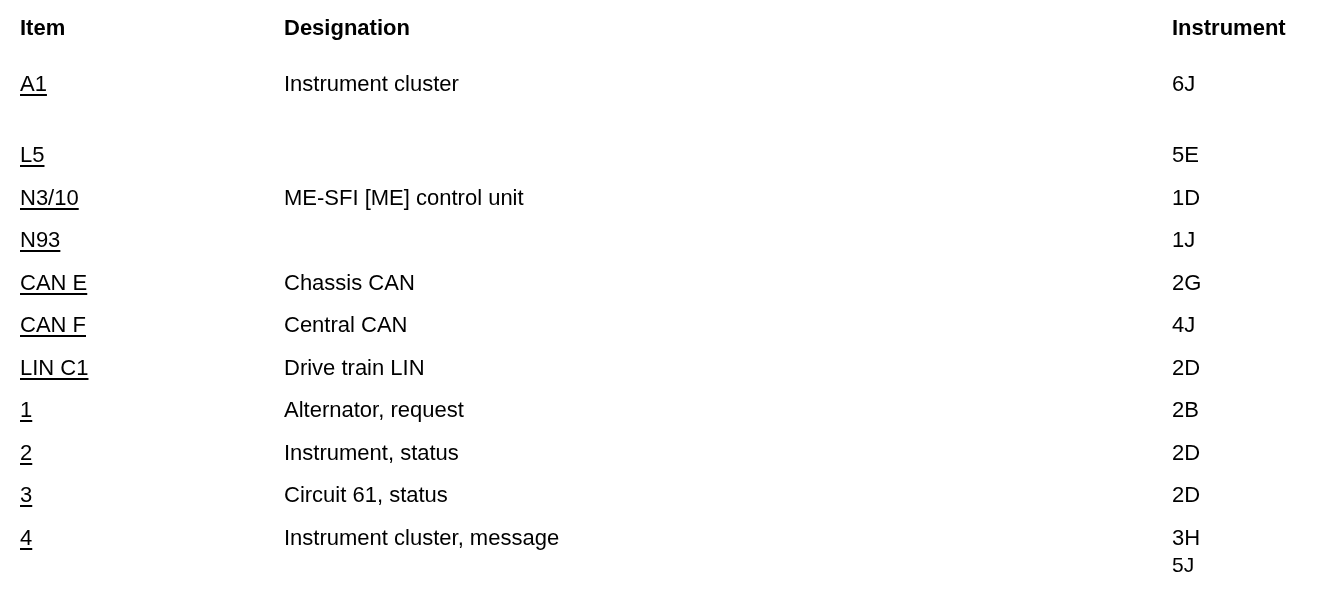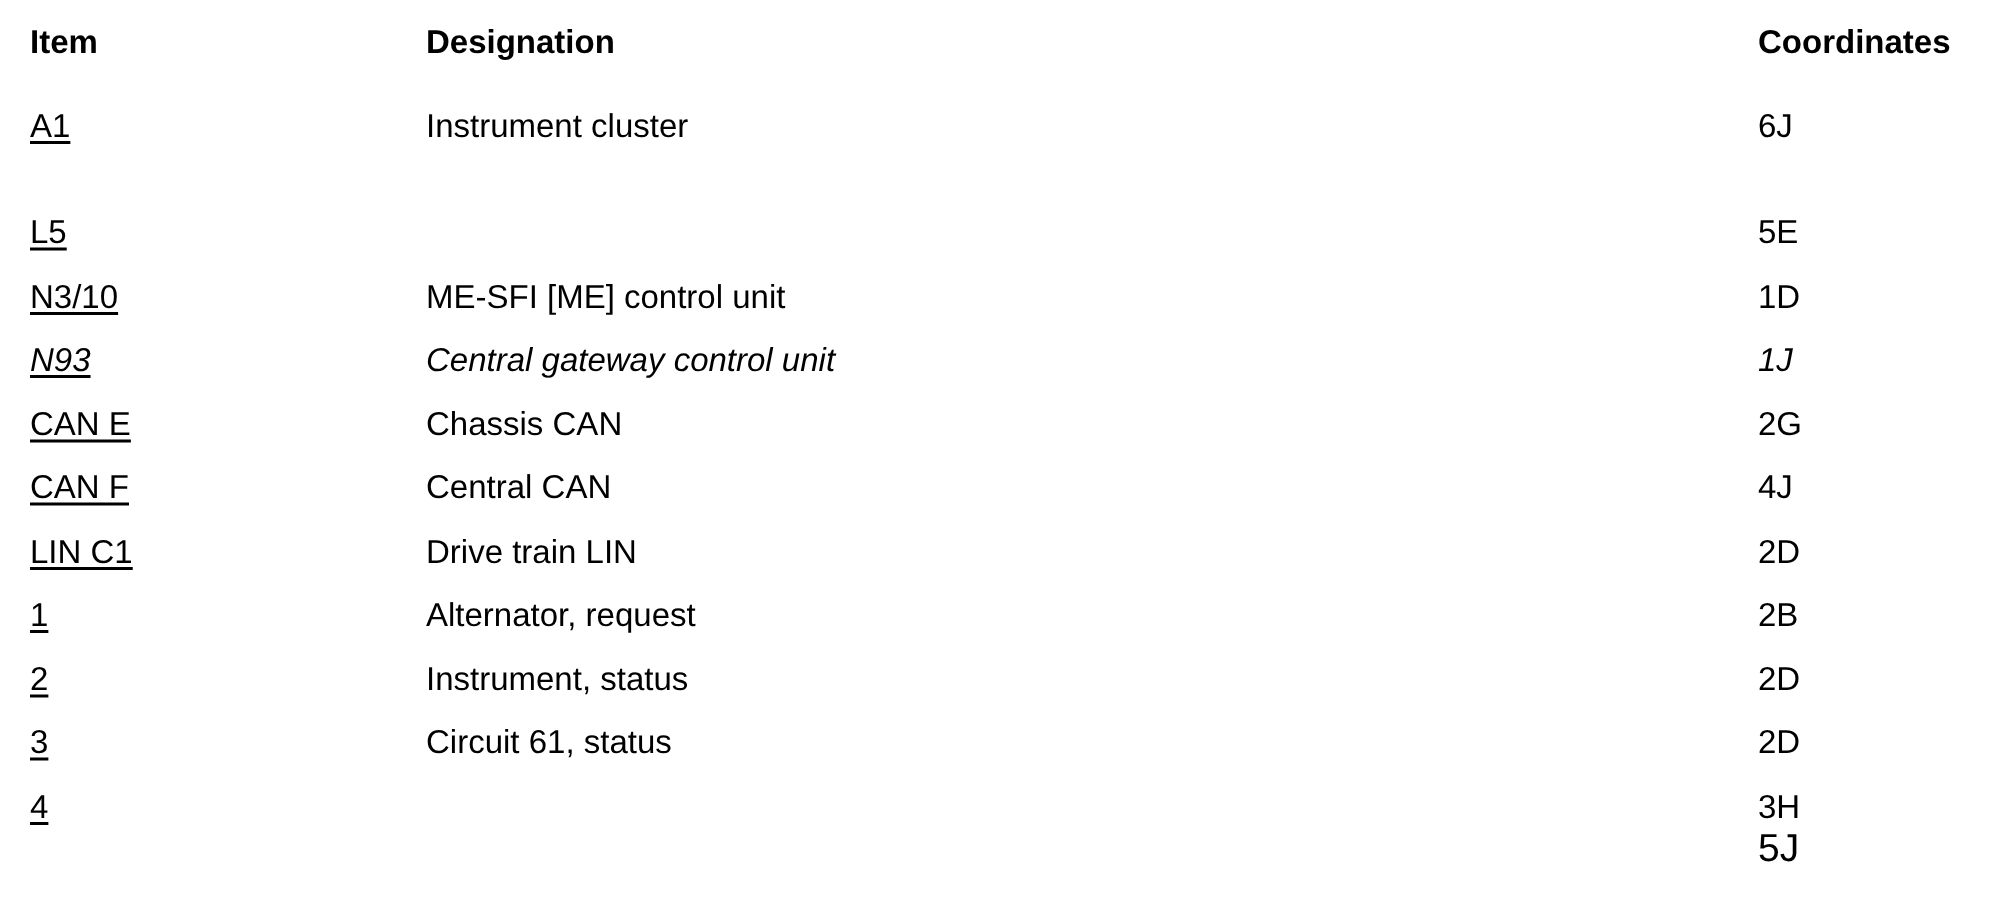--- a/index.html
+++ b/index.html
@@ -52,57 +52,56 @@
   .row-body .cell-item {
     text-decoration: underline;
     text-underline-offset: 3px;
     text-decoration-thickness: 2px;
   }
 
   .coord-extra {
     position: absolute;
     left: 1172px;
     top: 27px;
-    font-size: 26px;
+    font-size: 21px;
     line-height: 24px;
     white-space: pre;
   }
 </style>
 </head>
 <body>
 
 <div class="legend-table">
 
   <div class="row header" style="top:16px;">
     <span class="cell cell-item">Item</span>
     <span class="cell cell-desig">Designation</span>
-    <span class="cell cell-coord">Coordinates</span>
+    <span class="cell cell-coord">Instrument</span>
   </div>
 
   <div class="row row-body" style="top:72px;">
     <span class="cell cell-item">A1</span>
     <span class="cell cell-desig">Instrument cluster</span>
     <span class="cell cell-coord">6J</span>
   </div>
 
 
   <div class="row row-body" style="top:143px;">
     <span class="cell cell-item">L5</span>
     <span class="cell cell-coord">5E</span>
   </div>
 
   <div class="row row-body" style="top:186px;">
     <span class="cell cell-item">N3/10</span>
     <span class="cell cell-desig">ME-SFI [ME] control unit</span>
     <span class="cell cell-coord">1D</span>
   </div>
 
-  <div class="row row-body" style="top:228px;font-style:italic;">
+  <div class="row row-body" style="top:228px;">
     <span class="cell cell-item">N93</span>
-    <span class="cell cell-desig">Central gateway control unit</span>
     <span class="cell cell-coord">1J</span>
   </div>
 
   <div class="row row-body" style="top:271px;">
     <span class="cell cell-item">CAN E</span>
     <span class="cell cell-desig">Chassis CAN</span>
     <span class="cell cell-coord">2G</span>
   </div>
 
   <div class="row row-body" style="top:313px;">
@@ -130,17 +129,18 @@
   </div>
 
   <div class="row row-body" style="top:483px;">
     <span class="cell cell-item">3</span>
     <span class="cell cell-desig">Circuit 61, status</span>
     <span class="cell cell-coord">2D</span>
   </div>
 
   <div class="row row-body" style="top:526px; height:70px;">
     <span class="cell cell-item">4</span>
+    <span class="cell cell-desig">Instrument cluster, message</span>
     <span class="cell cell-coord">3H</span>
     <span class="coord-extra">5J</span>
   </div>
 
 </div>
 
 </body></html>

